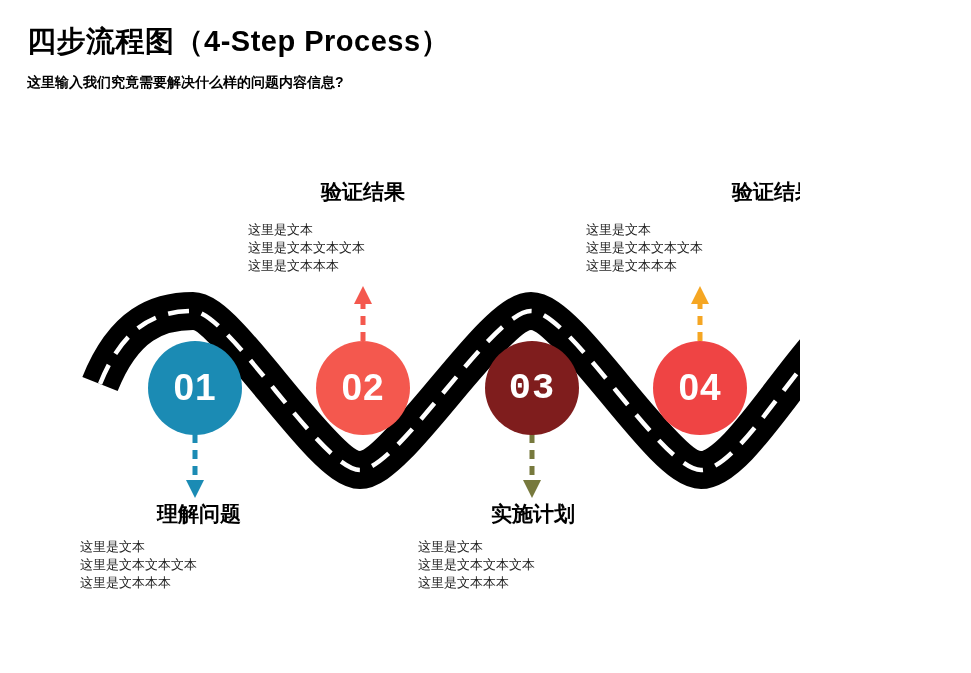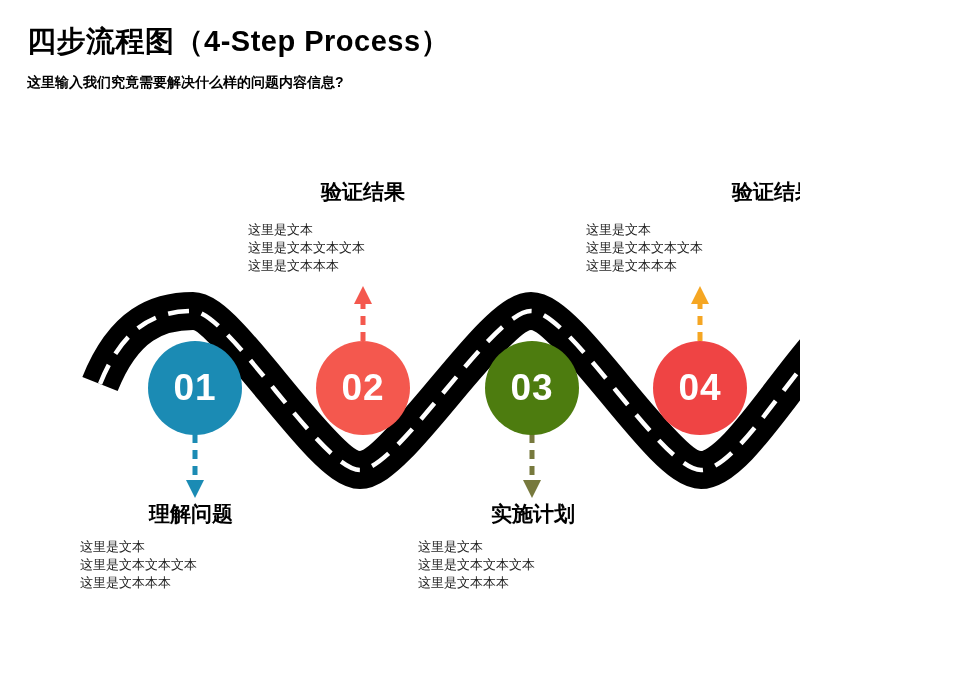--- a/index.html
+++ b/index.html
@@ -75,21 +75,21 @@
   }
   .step-label-body {
     position: absolute;
     width: 230px;
     text-align: left;
     font-size: 13px;
     line-height: 18px;
     color: #1f1f1f;
   }
 
-  .label-title-1 { left: 76px;  top: 500px; }
+  .label-title-1 { left: 84px;  top: 500px; }
   .label-body-1  { left: 80px;  top: 538px; }
   .label-title-2 { left: 248px; top: 178px; }
   .label-body-2  { left: 248px; top: 221px; }
   .label-title-3 { left: 418px; top: 500px; }
   .label-body-3  { left: 418px; top: 538px; }
   .label-title-4 { left: 586px; top: 178px; text-align: right; }
   .label-body-4  { left: 586px; top: 221px; }
 
   .watermark {
     position: absolute;
@@ -138,21 +138,21 @@
       <polygon points="691,304 709,304 700,286" fill="#f5a623"></polygon>
     </g>
   </svg>
 
   <div class="step-circle circle-1" style="background-color: rgb(27, 139, 180);">
     <span class="step-number">01</span>
   </div>
   <div class="step-circle circle-2" style="background-color: rgb(244, 88, 78);">
     <span class="step-number">02</span>
   </div>
-  <div class="step-circle circle-3" style="background-color: #4d7c0f;">
+  <div class="step-circle circle-3" style="background-color: #7f1d1d; font-family: Liberation Mono, monospace;">
     <span class="step-number">03</span>
   </div>
   <div class="step-circle circle-4" style="background-color: #ef4444;">
     <span class="step-number">04</span>
   </div>
 
   <div class="step-label-title label-title-1">理解问题</div>
   <div class="step-label-body label-body-1">
     <div>这里是文本</div>
     <div>这里是文本文本文本</div>

